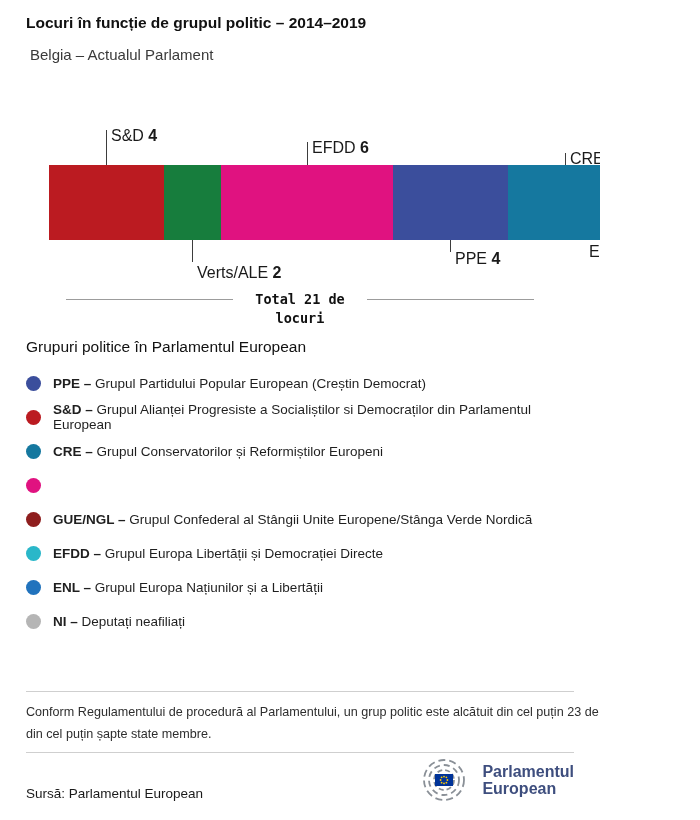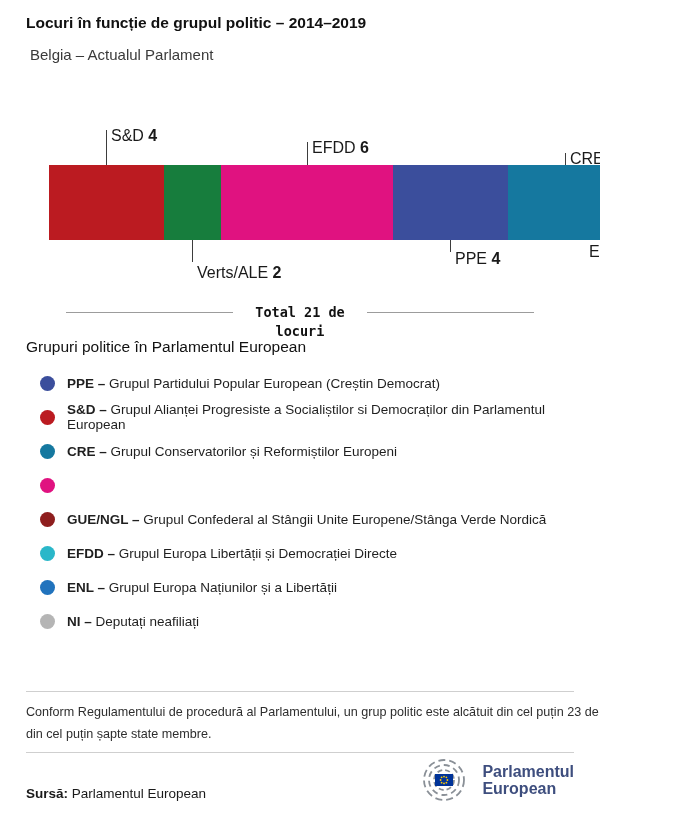--- a/index.html
+++ b/index.html
@@ -10,42 +10,42 @@
   .title { position:absolute; left:26px; top:14px; margin:0; font-size:15.5px; font-weight:700; color:#111; }
   .subtitle { position:absolute; left:30px; top:46px; font-size:15px; color:#3a3a3a; }
 
   .chart-area { position:absolute; left:0; top:125px; width:700px; height:165px; }
   .bar { position:absolute; left:49px; top:40px; width:602px; height:75px; display:flex; }
   .segment { height:100%; }
   .callout-line { position:absolute; width:1px; background:#3d3d3d; }
   .callout-label { position:absolute; font-size:16px; white-space:nowrap; color:#1a1a1a; }
   .callout-label b { font-weight:700; }
 
-  .total-row { position:absolute; top:303px; left:66px; right:66px; display:flex; }
+  .total-row { position:absolute; top:290px; left:66px; right:66px; display:flex; }
   .rule { flex:1; height:1px; background:#9c9c9c; margin-top:9px; }
   .total-text {
     font-family:"DejaVu Sans Mono", monospace; font-weight:700; font-size:13.5px;
     line-height:19px; text-align:center; padding:0 22px; color:#111;
   }
 
   .legend-heading { position:absolute; left:26px; top:338px; margin:0; font-size:15.5px; font-weight:400; color:#111; }
-  .legend { position:absolute; left:40px; top:366px; right:20px; }
+  .legend { position:absolute; left:26px; top:366px; right:20px; }
   .legend-row { display:flex; align-items:center; height:34px; }
   .dot { width:15px; height:15px; border-radius:50%; flex:0 0 15px; margin-right:12px; }
   .legend-text { font-size:13.5px; color:#1f1f1f; }
   .legend-text b { font-weight:700; }
 
   .divider { position:absolute; left:26px; right:26px; border:none; border-top:1px solid #cfcfcf; margin:0; }
   .divider-top { top:691px; }
   .divider-bottom { top:752px; }
 
   .footnote { position:absolute; left:26px; top:701px; width:652px; margin:0; font-size:12.6px; line-height:1.75; color:#2e2e2e; }
 
   .source { position:absolute; left:26px; top:786px; font-size:13.5px; color:#1a1a1a; }
-  .source b { font-weight:700; }
+  .source b { font-weight:400; }
 
   .logo { position:absolute; right:26px; top:757px; display:flex; align-items:center; gap:9px; }
   .logo-text { font-size:16px; font-weight:700; color:#3e4e7e; line-height:17px; }
 </style>
 </head>
 <body>
 
 <div class="page">
 
   <h1 class="title">Locuri în funcție de grupul politic – 2014–2019</h1>

